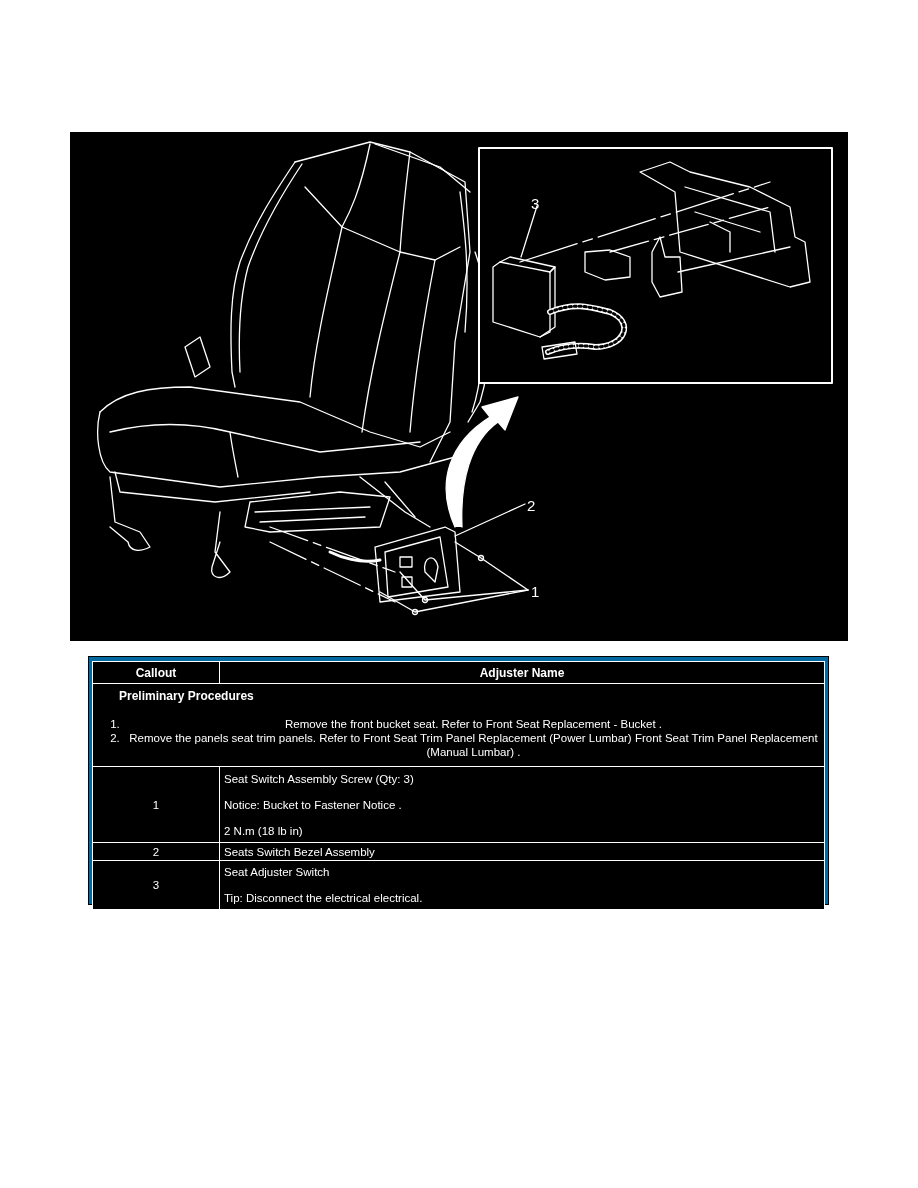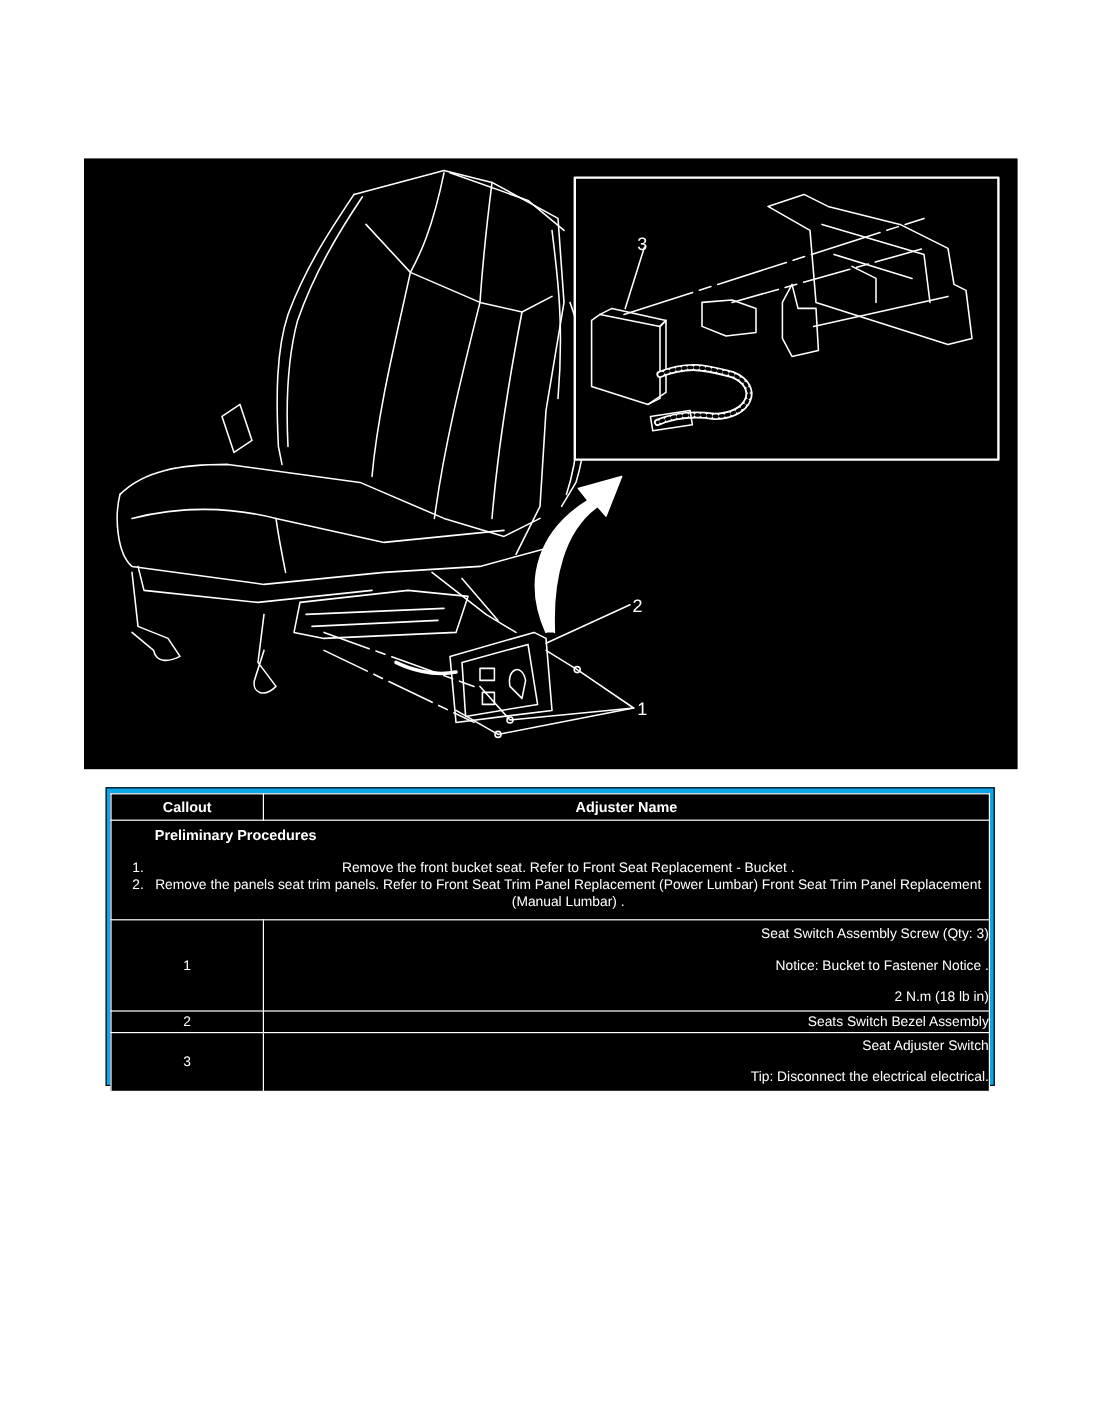--- a/index.html
+++ b/index.html
@@ -1,29 +1,29 @@
 <!DOCTYPE html>
 <html><head>
 <meta charset="utf-8">
 <style>
   html, body { margin: 0; padding: 0; background: #ffffff; }
   body { width: 918px; height: 1188px; position: relative; font-family: "Liberation Sans", sans-serif; }
   .figure { position: absolute; left: 70px; top: 132px; width: 778px; height: 509px; background: #000; overflow: hidden; }
   .figure svg { position: absolute; left: 0; top: 0; }
   .callout-label { position: absolute; color: #fff; font-family: "Liberation Sans", sans-serif; font-size: 15px; line-height: 1; }
-  .table-wrap { position: absolute; left: 88px; top: 656px; width: 741px; height: 249px; background: #0ea5e9; border: 1px solid #000; box-sizing: border-box; }
+  .table-wrap { position: absolute; left: 88px; top: 656px; width: 741px; height: 249px; background: #0369a1; border: 1px solid #000; box-sizing: border-box; }
   table { position: absolute; left: 3px; top: 4px; width: 733px; border-collapse: collapse; color: #fff; font-size: 11.5px; background: #000; }
   td, th { border: 1px solid #fff; padding: 0 0 0 4px; vertical-align: middle; }
   th { height: 21px; font-weight: bold; text-align: center; padding: 0; font-size: 12px; }
   td.callout-cell { text-align: center; width: 126px; padding: 0; }
   .prelim { padding: 5px 0 2px 4px; vertical-align: top; }
-  .prelim .ptitle { font-weight: bold; margin-left: 32px; font-size: 12px; margin-bottom: 14px; }
+  .prelim .ptitle { font-weight: bold; margin-left: 22px; font-size: 12px; margin-bottom: 14px; }
   .prelim ol { margin: 0; padding-left: 26px; text-align: center; }
   .prelim li { line-height: 14px; }
-  .cell-lines p { margin: 0; line-height: 14px; text-align: right; }
+  .cell-lines p { margin: 0; line-height: 14px; }
   .gap { height: 12px; }
   b { font-weight: normal; }
 </style>
 </head>
 <body>
 
 <div class="figure">
   <svg width="778" height="509" viewBox="0 0 778 509" fill="none" stroke="#fff" stroke-width="1.3" stroke-linejoin="round" stroke-linecap="round">
 
     <path d="M225 30 C205 60 185 90 170 130 C160 160 160 200 162 240 L165 255"></path>

